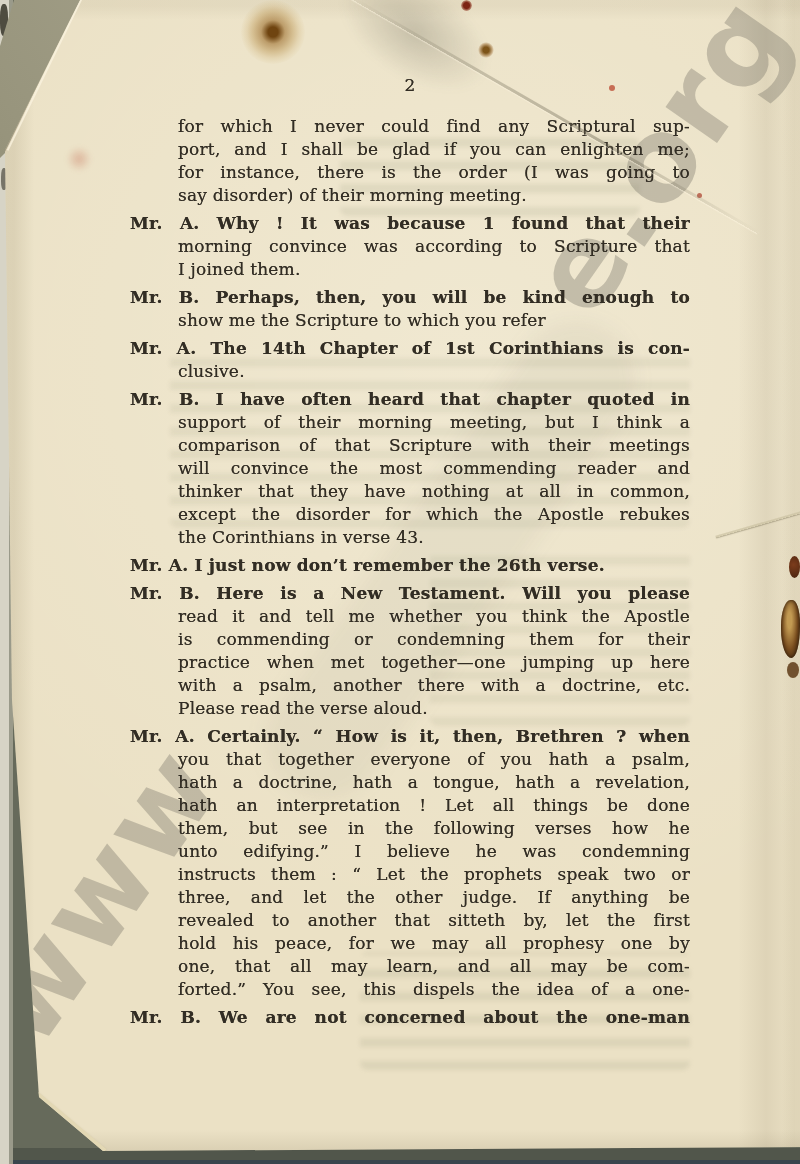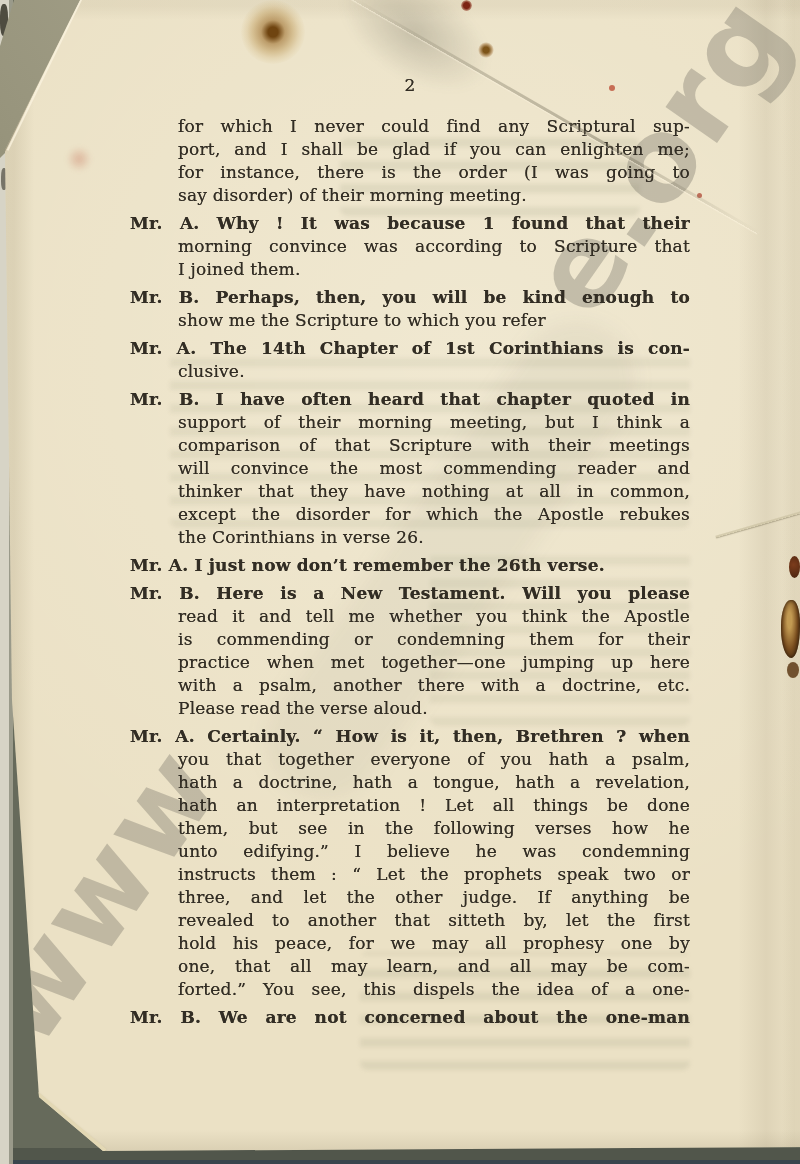--- a/index.html
+++ b/index.html
@@ -158,21 +158,21 @@
         <div class="line end">clusive.</div>
       </div>
 
       <div class="para">
         <div class="line hang"><span>Mr. B.</span> <span>I have often heard that chapter quoted in</span></div>
         <div class="line">support of their morning meeting, but I think a</div>
         <div class="line">comparison of that Scripture with their meetings</div>
         <div class="line">will convince the most commending reader and</div>
         <div class="line">thinker that they have nothing at all in common,</div>
         <div class="line">except the disorder for which the Apostle rebukes</div>
-        <div class="line end">the Corinthians in verse 26.</div>
+        <div class="line end">the Corinthians in verse 43.</div>
       </div>
 
       <div class="para">
         <div class="line hang end"><span>Mr. A.</span> <span>I just now don’t remember the 26th verse.</span></div>
       </div>
 
       <div class="para">
         <div class="line hang"><span>Mr. B.</span> <span>Here is a New Testament.  Will you please</span></div>
         <div class="line">read it and tell me whether you think the Apostle</div>
         <div class="line">is commending or condemning them for their</div>

